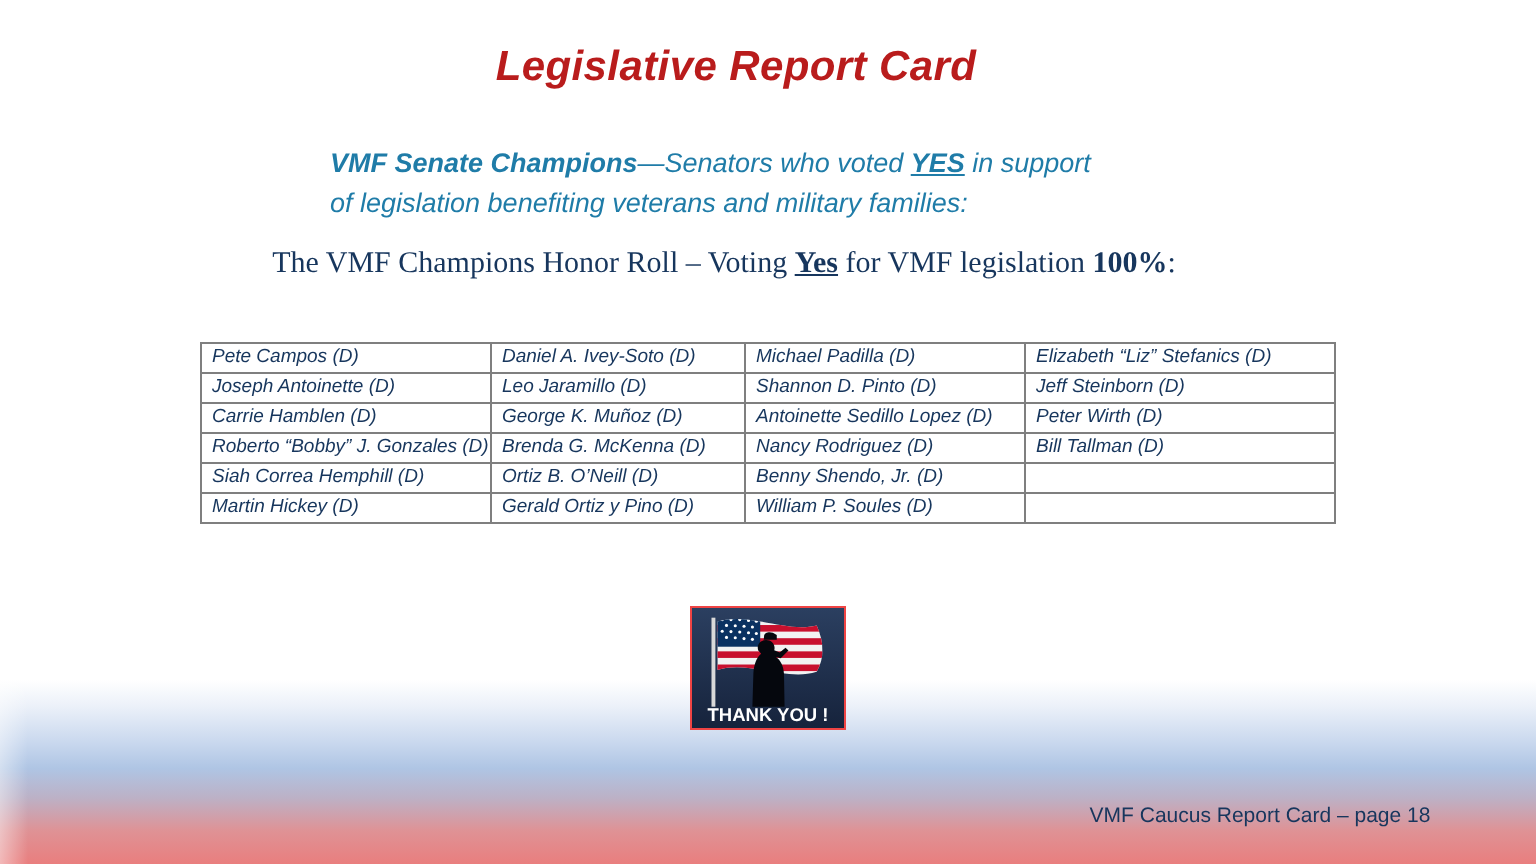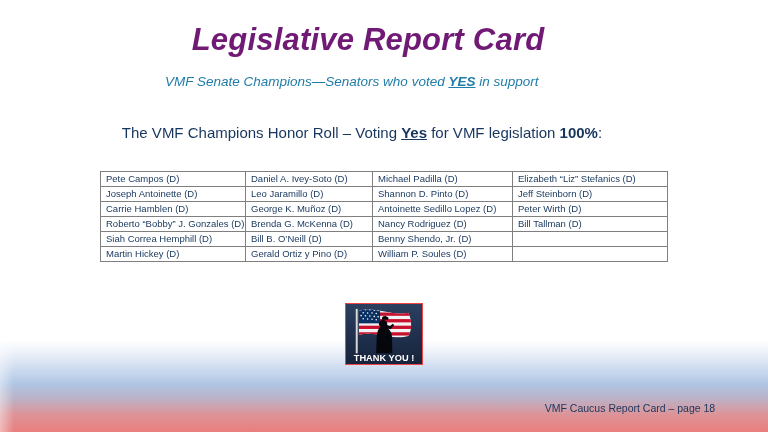--- a/index.html
+++ b/index.html
@@ -42,70 +42,72 @@
     pointer-events: none;
   }
 
   
   #page-title {
     position: absolute;
     top: 22px;
     left: 0;
     width: 736px;
     text-align: center;
-    font-size: 31px;
+    font-size: 21px;
     font-weight: bold;
     font-style: italic;
-    color: #701a75;
+    color: #b91c1c;
     letter-spacing: .2px;
   }
 
   #subtitle {
     position: absolute;
     top: 72px;
     left: 165px;
     width: 470px;
     font-size: 13.5px;
     font-style: italic;
     color: #1f7ca8;
     line-height: 20px;
   }
   #subtitle .lead {
-    font-weight: normal;
+    font-weight: bold;
   }
   #subtitle .yes {
     font-weight: bold;
     text-decoration: underline;
   }
 
   #honor-roll-line {
     position: absolute;
     top: 124px;
     left: 0;
     width: 724px;
     text-align: center;
     font-size: 15px;
     color: #17365d;
+    font-family: Liberation Serif, serif;
   }
   #honor-roll-line .u-bold {
     font-weight: bold;
     text-decoration: underline;
   }
   #honor-roll-line .b {
     font-weight: bold;
   }
 
   
   #champions-table {
     position: absolute;
     left: 100px;
     top: 171px;
     width: 567px;
     border-collapse: collapse;
     table-layout: fixed;
+    font-style: italic;
   }
   #champions-table td {
     border: 1px solid #7f7f7f;
     height: 14px;
     padding: 0 0 0 5px;
     font-size: 9.5px;
     color: #17365d;
     white-space: nowrap;
     overflow: hidden;
     vertical-align: middle;
@@ -148,20 +150,21 @@
 </head>
 <body>
 
 <div id="bottom-band"></div>
 <div id="bottom-band-sheen"></div>
 
 <div id="page-title">Legislative Report Card</div>
 
 <div id="subtitle">
   <span class="lead">VMF Senate Champions</span><span>—</span><span>Senators who voted </span><span class="yes">YES</span><span> in support</span><br>
+  <span>of legislation benefiting veterans and military families:</span>
 </div>
 
 <div id="honor-roll-line">
   <span>The VMF Champions Honor Roll – Voting </span><span class="u-bold">Yes</span><span> for VMF legislation </span><span class="b">100%</span><span>:</span>
 </div>
 
 <table id="champions-table">
   <colgroup>
     <col class="c1">
       <col class="c2">
@@ -188,21 +191,21 @@
         <td>Peter Wirth (D)</td>
       </tr>
       <tr>
         <td>Roberto “Bobby” J. Gonzales (D)</td>
         <td>Brenda G. McKenna (D)</td>
         <td>Nancy Rodriguez (D)</td>
         <td>Bill Tallman (D)</td>
       </tr>
       <tr>
         <td>Siah Correa Hemphill (D)</td>
-        <td>Bill B. O’Neill (D)</td>
+        <td>Ortiz B. O’Neill (D)</td>
         <td>Benny Shendo, Jr. (D)</td>
         <td></td>
       </tr>
       <tr>
         <td>Martin Hickey (D)</td>
         <td>Gerald Ortiz y Pino (D)</td>
         <td>William P. Soules (D)</td>
         <td></td>
       </tr>
     </tbody>

